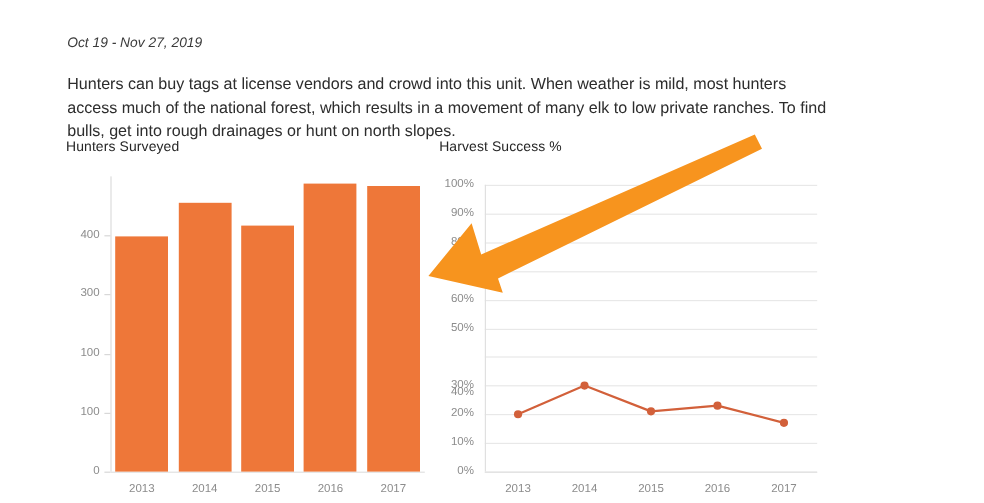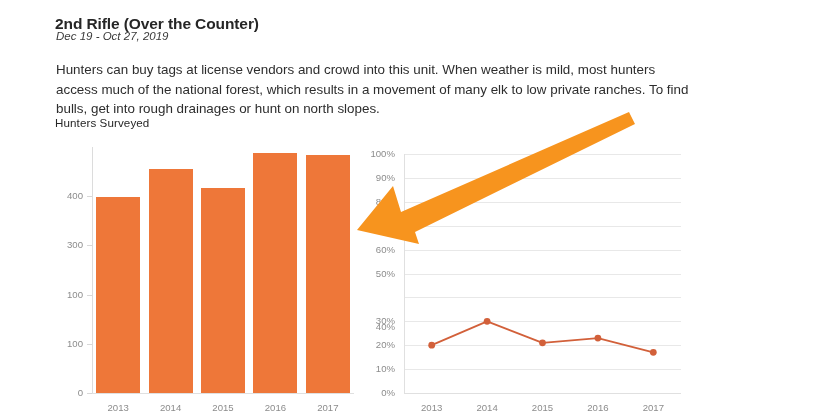--- a/index.html
+++ b/index.html
@@ -103,22 +103,21 @@
     width: 820px;
     height: 419px;
     pointer-events: none;
   }
 </style>
 </head>
 <body>
 
 <div class="page">
 
-  <h2 class="hunt-title">2nd Rifle (Over the Counter)</h2>
-  <div class="hunt-dates">Dec 19 - Oct 27, 2019</div>
+  <div class="hunt-dates">Oct 19 - Nov 27, 2019</div>
   <p class="hunt-desc">Hunters can buy tags at license vendors and crowd into this unit. When weather is mild, most hunters access much of the national forest, which results in a movement of many elk to low private ranches. To find bulls, get into rough drainages or hunt on north slopes.</p>
 
   <div class="chart-block" id="bar-chart-block">
     <div class="chart-heading">Hunters Surveyed</div>
     <div class="plot" id="bar-plot" style="left:0; top:0; width:310px; height:303px;">
         <div class="axis-line" style="left: 37px; top: 31px; width: 1px; height: 246px; background: rgb(220, 220, 220);"></div>
         <div class="tick-mark" style="left: 32px; top: 277px; width: 5px; height: 1px; background: rgb(216, 216, 216);"></div>
         <div class="tick-label y" style="left: 0px; top: 271px; width: 28px; color: rgb(140, 140, 140);">0</div>
         <div class="tick-mark" style="left: 32px; top: 227.8px; width: 5px; height: 1px; background: rgb(216, 216, 216);"></div>
         <div class="tick-label y" style="left: 0px; top: 221.8px; width: 28px; color: rgb(140, 140, 140);">100</div>
@@ -136,20 +135,21 @@
         <div class="bar" style="left: 146px; top: 72.328px; width: 44px; height: 204.672px; background: rgb(238, 119, 57);"></div>
         <div class="tick-label x" style="left: 142px; top: 286px; width: 52px; color: rgb(140, 140, 140);">2015</div>
         <div class="bar" style="left: 198.4px; top: 36.904px; width: 44px; height: 240.096px; background: rgb(238, 119, 57);"></div>
         <div class="tick-label x" style="left: 194.4px; top: 286px; width: 52px; color: rgb(140, 140, 140);">2016</div>
         <div class="bar" style="left: 250.8px; top: 39.364px; width: 44px; height: 237.636px; background: rgb(238, 119, 57);"></div>
         <div class="tick-label x" style="left: 246.8px; top: 286px; width: 52px; color: rgb(140, 140, 140);">2017</div>
       </div>
   </div>
 
   <div class="chart-block" id="line-chart-block">
+    <div class="chart-heading">Harvest Success %</div>
     <div class="plot" id="line-plot" style="left:0; top:0; width:330px; height:303px;">
         <div class="gridline" style="left: 38px; top: 277px; width: 277px; background: rgb(232, 232, 232);"></div>
         <div class="tick-label y" style="left: 0px; top: 271px; width: 29px; color: rgb(140, 140, 140);">0%</div>
         <div class="gridline" style="left: 38px; top: 253.1px; width: 277px; background: rgb(232, 232, 232);"></div>
         <div class="tick-label y" style="left: 0px; top: 247.1px; width: 29px; color: rgb(140, 140, 140); text-align: right;">10%</div>
         <div class="gridline" style="left: 38px; top: 229.2px; width: 277px; background: rgb(232, 232, 232);"></div>
         <div class="tick-label y" style="left: 0px; top: 223.2px; width: 29px; color: rgb(140, 140, 140);">20%</div>
         <div class="gridline" style="left: 38px; top: 205.3px; width: 277px; background: rgb(232, 232, 232);"></div>
         <div class="tick-label y" style="left: 0px; top: 199.3px; width: 29px; color: rgb(140, 140, 140);">30%</div>
         <div class="gridline" style="left: 38px; top: 181.4px; width: 277px; background: rgb(232, 232, 232);"></div>

